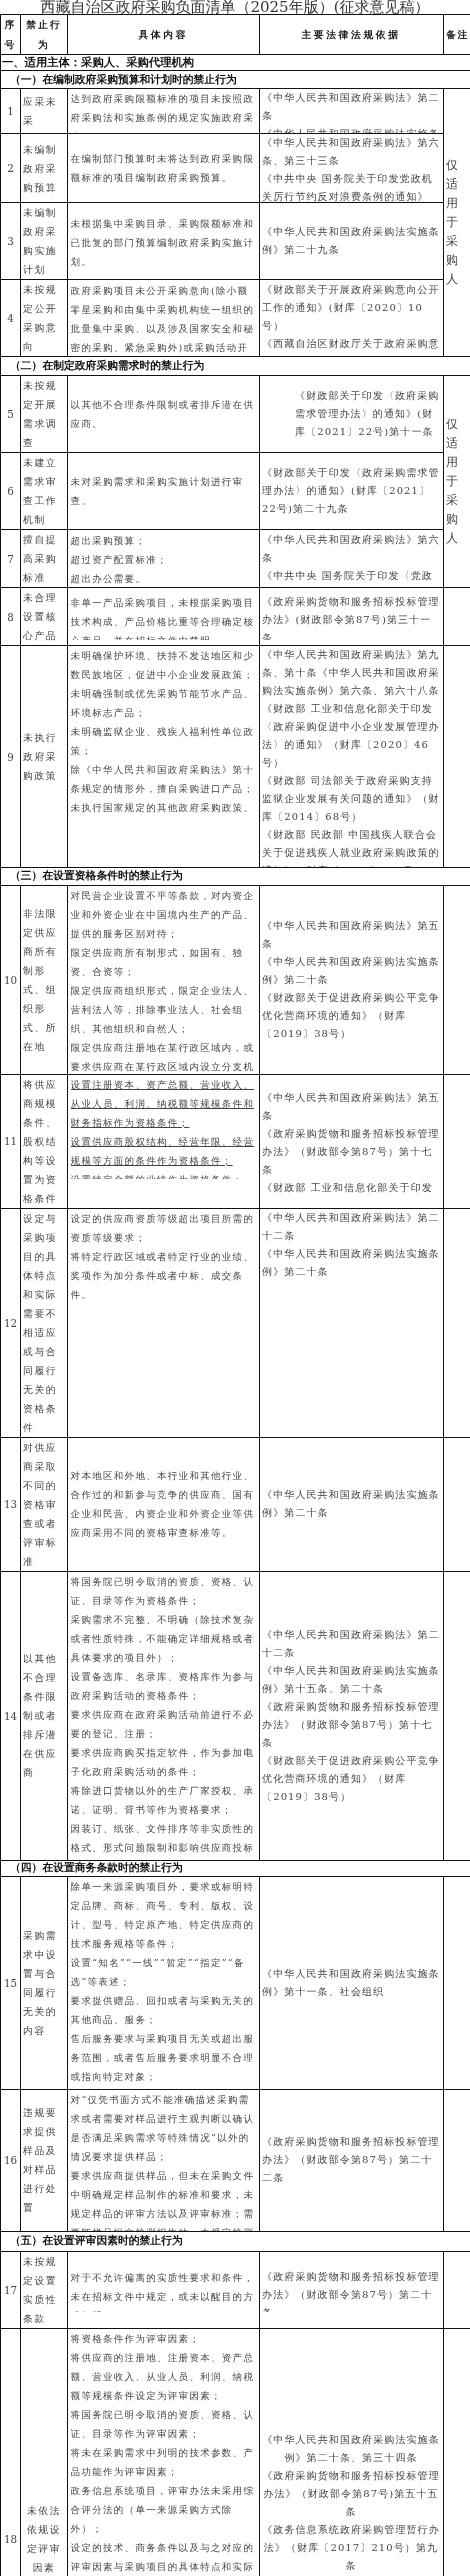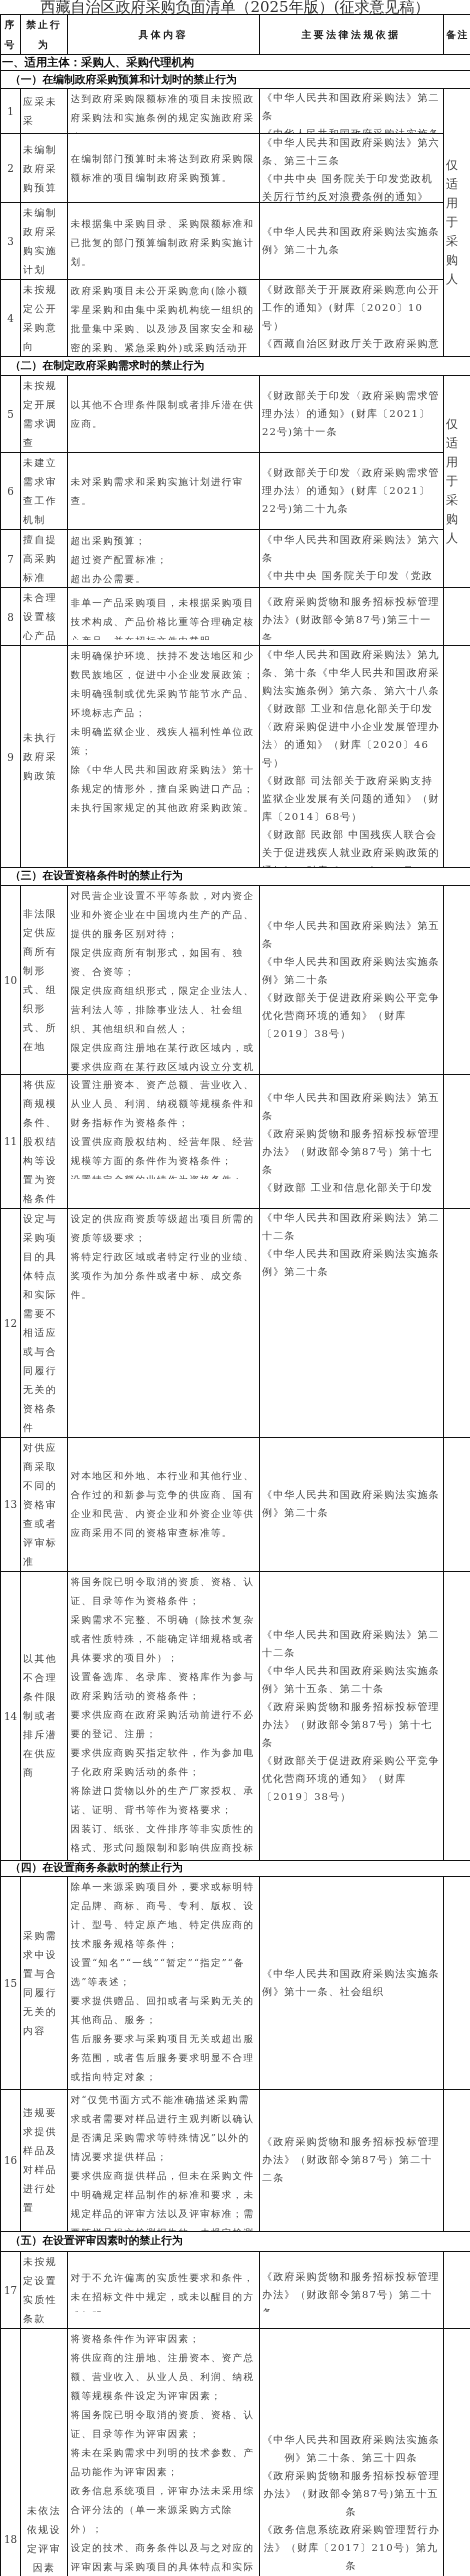--- a/index.html
+++ b/index.html
@@ -116,21 +116,21 @@
       </tr>
       <tr style="height: 56px;">
         <td class="c-num">5</td>
         <td class="c-act">未按规定开展需求调查</td>
         <td class="c-cont mid">
           <div class="clip" style="max-height: 55px;">
             <span class="line">以其他不合理条件限制或者排斥潜在供应商。</span>
           </div>
         </td>
         <td class="c-law mid">
-          <div class="clip" style="max-height: 55px;">
+          <div class="clip" style="max-height: 55px; margin-left: 33px;">
             <span class="line">《财政部关于印发〈政府采购需求管理办法〉的通知》(财库〔2021〕22号)第十一条</span>
           </div>
         </td>
         <td class="c-note" rowspan="3">仅适用于采购人</td>
       </tr>
       <tr style="height: 56px;">
         <td class="c-num">6</td>
         <td class="c-act">未建立需求审查工作机制</td>
         <td class="c-cont mid">
           <div class="clip" style="max-height: 55px;">
@@ -217,21 +217,21 @@
             <span class="line">《中华人民共和国政府采购法实施条例》第二十条</span>
             <span class="line">《财政部关于促进政府采购公平竞争优化营商环境的通知》（财库〔2019〕38号）</span>
           </div>
         </td>
         <td class="c-note"></td>
       </tr>
       <tr style="height: 105px;">
         <td class="c-num">11</td>
         <td class="c-act">将供应商规模条件、股权结构等设置为资格条件</td>
         <td class="c-cont">
-          <div class="clip" style="max-height: 104px;">
+          <div class="clip" style="max-height: 104px; text-decoration: underline;">
             <span class="line">设置注册资本、资产总额、营业收入、从业人员、利润、纳税额等规模条件和财务指标作为资格条件；</span>
             <span class="line">设置供应商股权结构、经营年限、经营规模等方面的条件作为资格条件；</span>
             <span class="line">设置特定金额的业绩作为资格条件；</span>
           </div>
         </td>
         <td class="c-law mid">
           <div class="clip" style="max-height: 104px;">
             <span class="line">《中华人民共和国政府采购法》第五条</span>
             <span class="line">《政府采购货物和服务招标投标管理办法》（财政部令第87号）第十七条</span>
             <span class="line">《财政部 工业和信息化部关于印发〈政府采购促进中小企业发展管理办法〉的通知》（财库〔2020〕46号）第五条</span>

